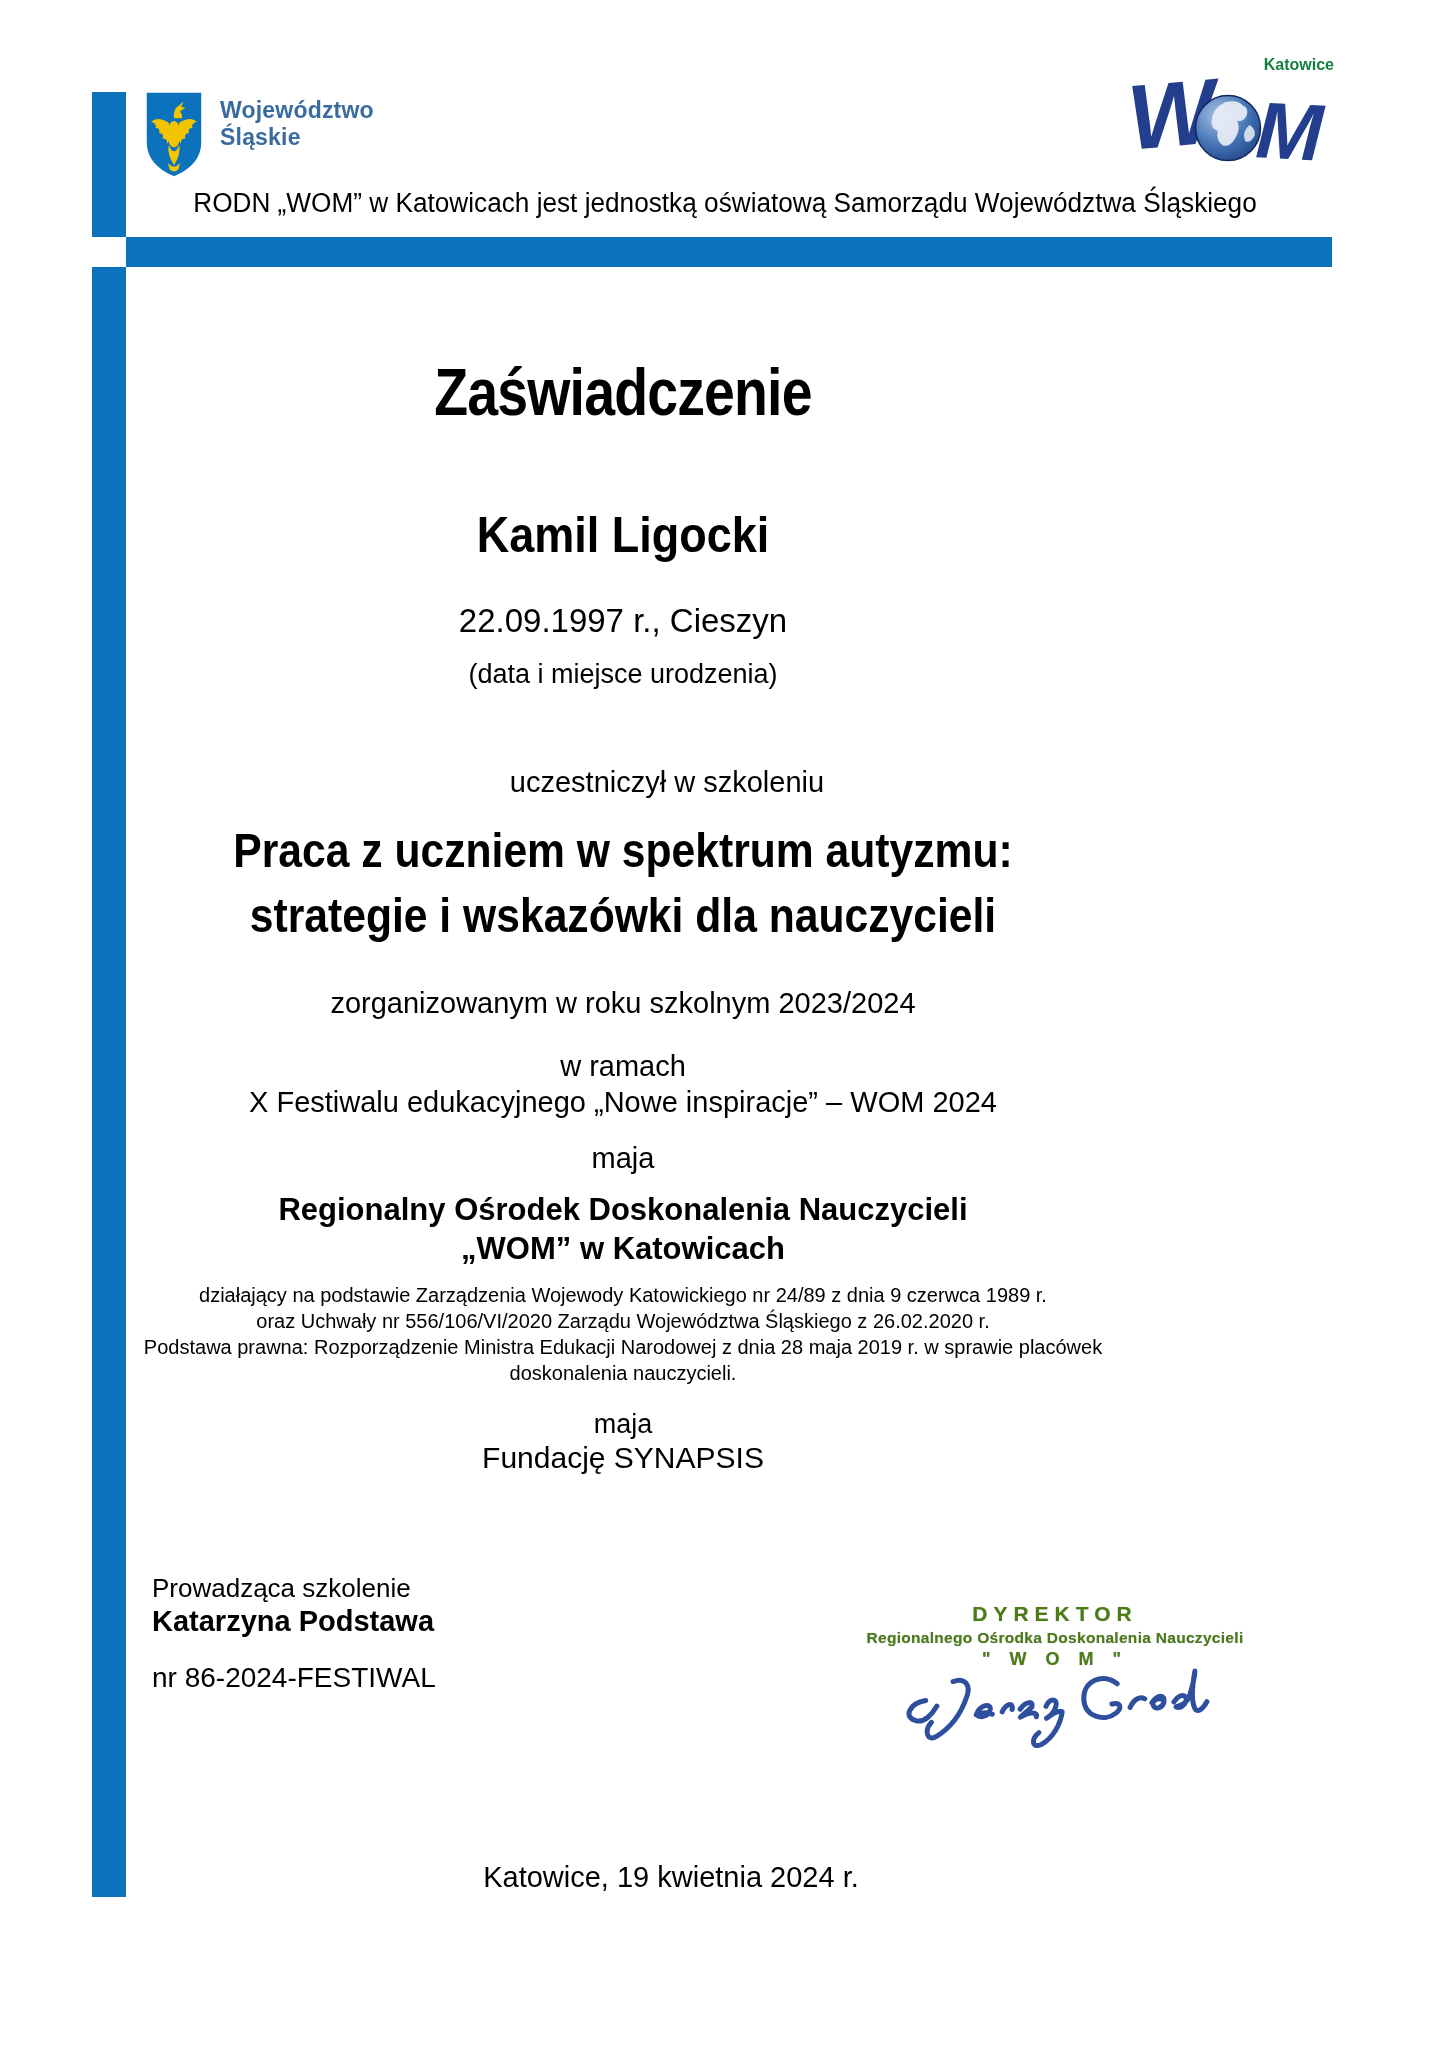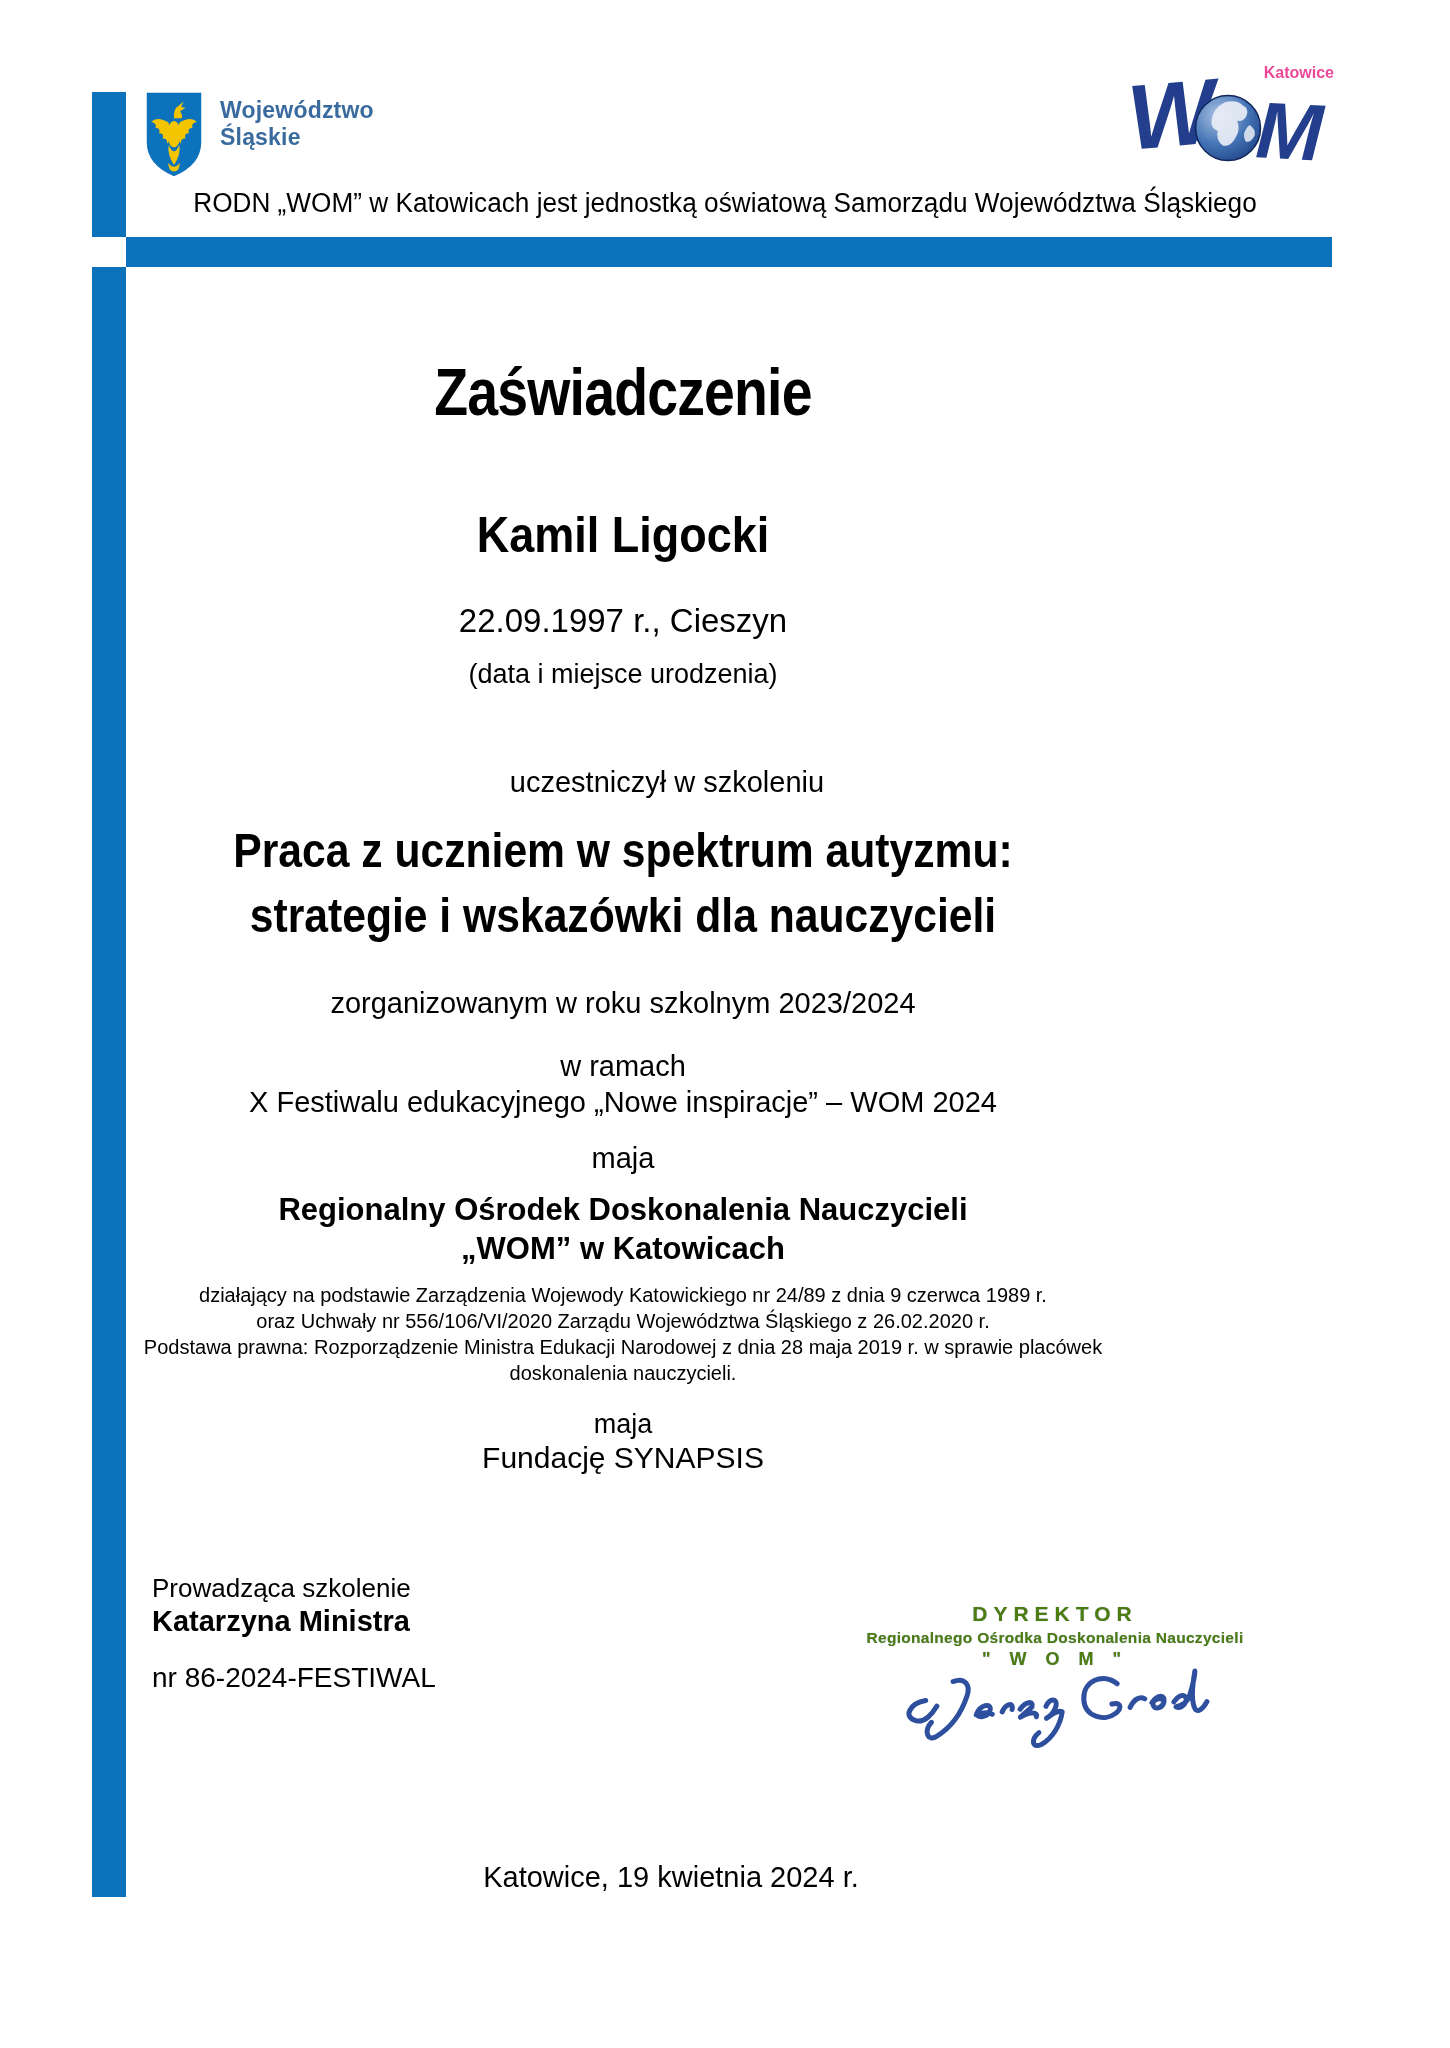--- a/index.html
+++ b/index.html
@@ -17,21 +17,21 @@
   .coa{position:absolute;left:145px;top:90px;width:58px;height:90px;}
   .region-name{
     position:absolute;left:220px;top:97px;color:#3a6b9f;font-weight:bold;
     font-size:23px;line-height:27px;letter-spacing:0.2px;
   }
   .wom-logo{position:absolute;left:1128px;top:56px;width:208px;height:124px;}
   .wom-w,.wom-m{position:absolute;color:#223e8c;font-weight:bold;font-style:italic;line-height:1;}
   .wom-w{left:0px;top:12px;font-size:92px;transform:rotate(-5deg);}
   .wom-m{left:128px;top:36px;font-size:80px;transform:rotate(3deg);}
   .wom-globe{position:absolute;left:66px;top:38px;width:68px;height:68px;}
-  .wom-city{position:absolute;right:2px;top:8px;color:#ec4899;font-weight:bold;font-size:16px;}
+  .wom-city{position:absolute;right:2px;top:0px;color:#15803d;font-weight:bold;font-size:16px;}
   .tagline{position:absolute;left:0;top:188px;width:1450px;text-align:center;font-size:27px;transform:scaleX(0.97);}
   
   .c{position:absolute;left:126px;width:994px;text-align:center;}
   .doc-title{top:354px;font-size:66px;font-weight:bold;transform:scaleX(0.84);letter-spacing:-1px;}
   .person-name{top:506px;font-size:50px;font-weight:bold;transform:scaleX(0.9);}
   .birth{top:602px;font-size:33px;}
   .birth-caption{top:659px;font-size:27px;}
   .participation{top:766px;font-size:29px;padding-left:44px;}
   .course-title{top:818px;font-size:49px;font-weight:bold;line-height:65px;transform:scaleX(0.87);}
   .organized{top:987px;font-size:29px;}
@@ -131,21 +131,21 @@
     <div>oraz Uchwały nr 556/106/VI/2020 Zarządu Województwa Śląskiego z 26.02.2020 r.</div>
     <div>Podstawa prawna: Rozporządzenie Ministra Edukacji Narodowej z dnia 28 maja 2019 r. w sprawie placówek</div>
     <div>doskonalenia nauczycieli.</div>
   </div>
 
   <div class="c and-word">maja</div>
   <div class="c foundation">Fundację SYNAPSIS</div>
 
   <div class="trainer">
     <div>Prowadząca szkolenie</div>
-    <b>Katarzyna Ministra</b>
+    <b>Katarzyna Podstawa</b>
   </div>
   <div class="cert-no">nr 86-2024-FESTIWAL</div>
 
   <div class="stamp">
     <div class="stamp-l1">DYREKTOR</div>
     <div class="stamp-l2">Regionalnego Ośrodka Doskonalenia Nauczycieli</div>
     <div class="stamp-l3">" W O M "</div>
     <svg class="signature" width="330" height="92" viewBox="0 0 330 92">
       <g fill="none" stroke="#2d4f9e" stroke-width="5" stroke-linecap="round" stroke-linejoin="round">
         <path d="M36 36 C20 38 12 52 26 56 C34 58 42 50 47 42"></path>

